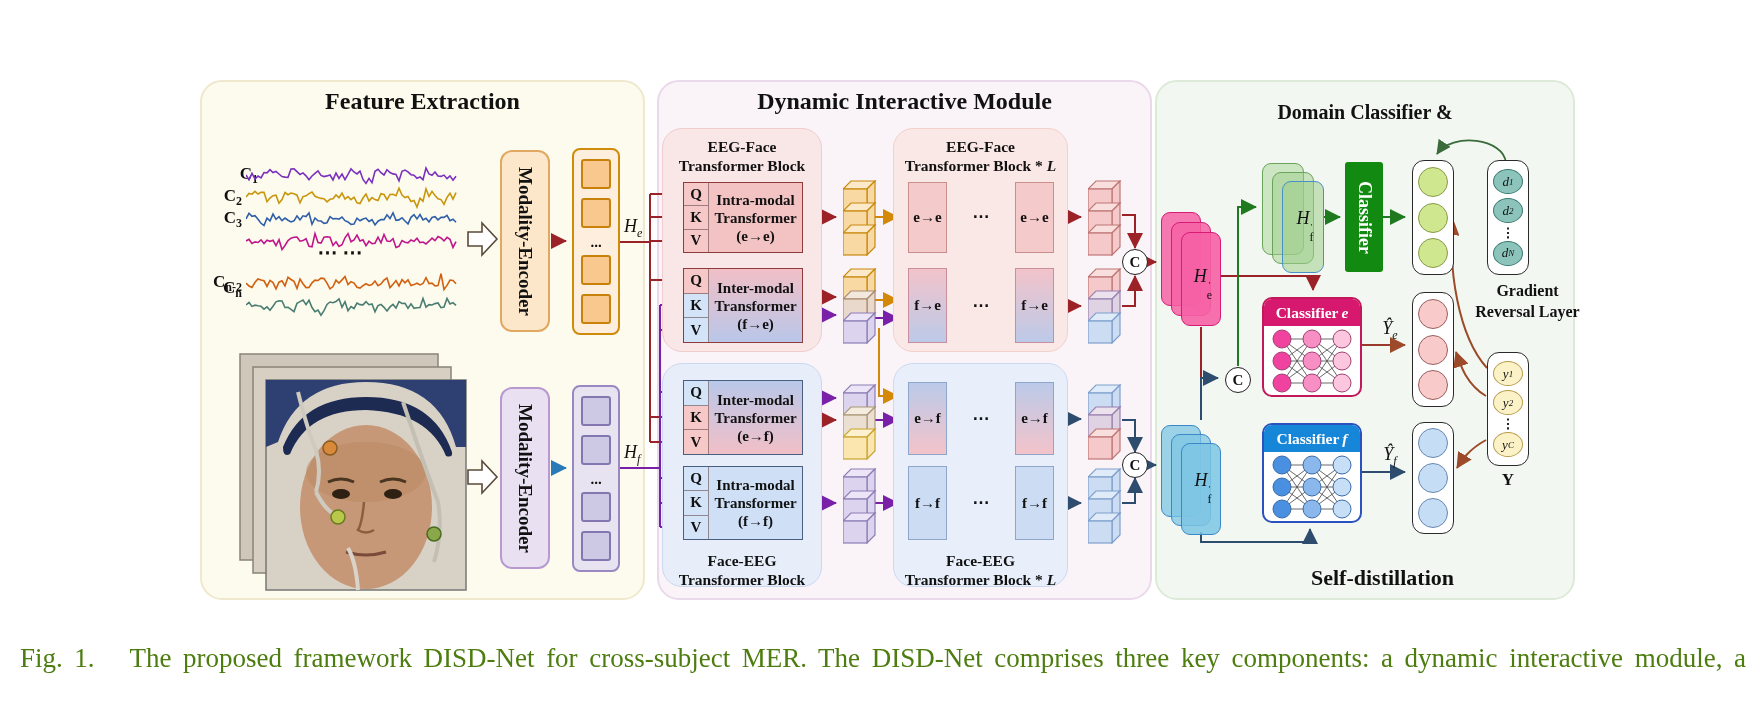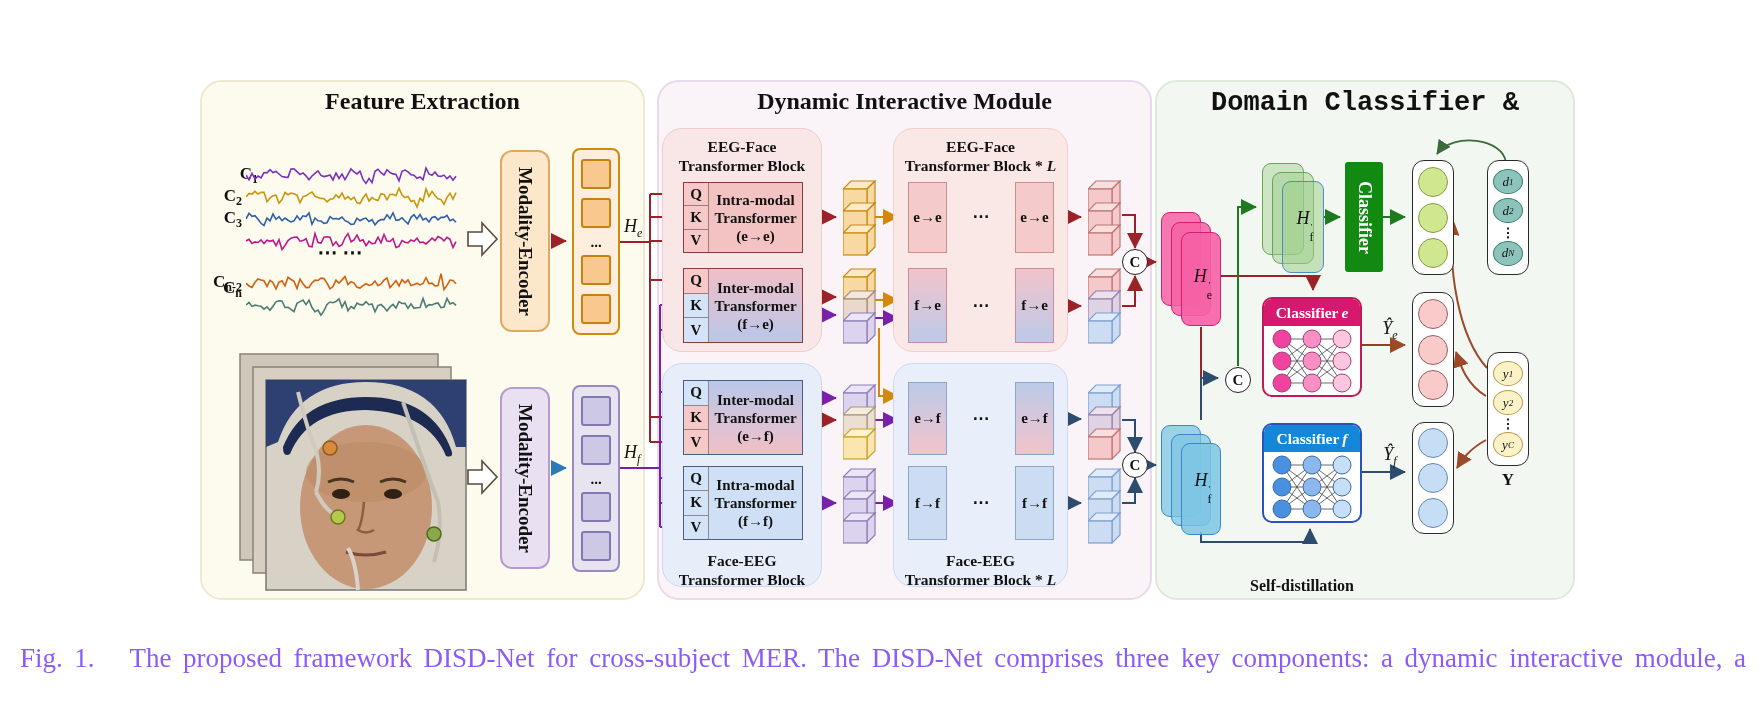--- a/index.html
+++ b/index.html
@@ -41,35 +41,35 @@
              flex-direction:column; align-items:center; justify-content:space-evenly; }
   .ncirc { width:30px; height:30px; border-radius:50%; border:1.5px solid; }
   .ecirc { width:30px; height:25px; border-radius:50%; border:1.5px solid #397a72;
            display:flex; align-items:center; justify-content:center; font-size:13px; font-style:italic; }
   .ecirc sub { font-size:9px; }
   .clfbox { border-radius:10px; border:2px solid; background:#fff; overflow:hidden; }
   .clfhead { height:27px; display:flex; align-items:center; justify-content:center; color:#fff;
              font-weight:bold; font-size:15.5px; }
   .clfhead i { margin-left:3px; }
   .grl { font-weight:bold; font-size:16px; line-height:21px; text-align:center; }
-  .caption { font-size:27px; line-height:37px; color:#8b5cf6; }
+  .caption { font-size:27px; line-height:37px; color:#4d7c0f; }
   .caption .l1 { text-align:justify; text-align-last:justify; }
 </style>
 </head>
 <body>
 
 <div id="canvas">
 
   <div class="abs panel" style="left:200px;top:80px;width:445px;height:520px;background:#fdfbee;border-color:#f0e8ce;"></div>
   <div class="abs panel" style="left:657px;top:80px;width:495px;height:520px;background:#faf4f9;border-color:#ead9ea;"></div>
   <div class="abs panel" style="left:1155px;top:80px;width:420px;height:520px;background:#f2f8f1;border-color:#ddead8;"></div>
 
   <div class="abs ptitle" style="left:657px;top:88px;width:495px;">Dynamic Interactive Module</div>
   <div class="abs ptitle" style="left:200px;top:88px;width:445px;">Feature Extraction</div>
-  <div class="abs ptitle" style="left:1155px;top:88px;width:420px;font-size:27px;font-family:Liberation Mono, monospace;">Domain Classifier &amp;</div>
+  <div class="abs ptitle" style="left:1155px;top:101px;width:420px;font-size:20px;">Domain Classifier &amp;</div>
 
   <svg class="abs" style="left:0;top:0;" width="1764" height="715" viewBox="0 0 1764 715">
     <defs>
       <marker id="ah-red" markerWidth="9" markerHeight="8" refX="7.5" refY="4" orient="auto">
           <path d="M0,0 L8,4 L0,8 Z" fill="#9b2226"></path>
         </marker>
       <marker id="ah-purple" markerWidth="9" markerHeight="8" refX="7.5" refY="4" orient="auto">
           <path d="M0,0 L8,4 L0,8 Z" fill="#7a1fa8"></path>
         </marker>
       <marker id="ah-orange" markerWidth="9" markerHeight="8" refX="7.5" refY="4" orient="auto">
@@ -644,20 +644,24 @@
         <i>y</i>
         <sub>2</sub>
       </div>
     <div style="font-weight:bold;font-size:13px;line-height:9px;">⋮</div>
     <div class="ecirc" style="background:#fcf2c8;border-color:#b89a4a;">
         <i>y</i>
         <sub>C</sub>
       </div>
   </div>
 
+  <div class="abs grl" style="left:1455px;top:280px;width:145px;">
+    <div>Gradient</div>
+      <div>Reversal Layer</div>
+    </div>
   <div class="abs" style="left:1487px;top:470px;width:42px;text-align:center;font-weight:bold;font-size:17px;">Y</div>
-  <div class="abs" style="left:1250px;top:565px;width:265px;text-align:left;font-weight:bold;font-size:16px;margin-top:12px;">Self-distillation</div>
+  <div class="abs" style="left:1250px;top:565px;width:265px;text-align:center;font-weight:bold;font-size:22px;">Self-distillation</div>
 
   <div class="abs caption" style="left:20px;top:640px;width:1726px;">
     <div class="l1">Fig. 1.&nbsp;&nbsp;&nbsp;The proposed framework DISD-Net for cross-subject MER. The DISD-Net comprises three key components: a dynamic interactive module, a</div>
   </div>
 
 </div>
 
 </body></html>

